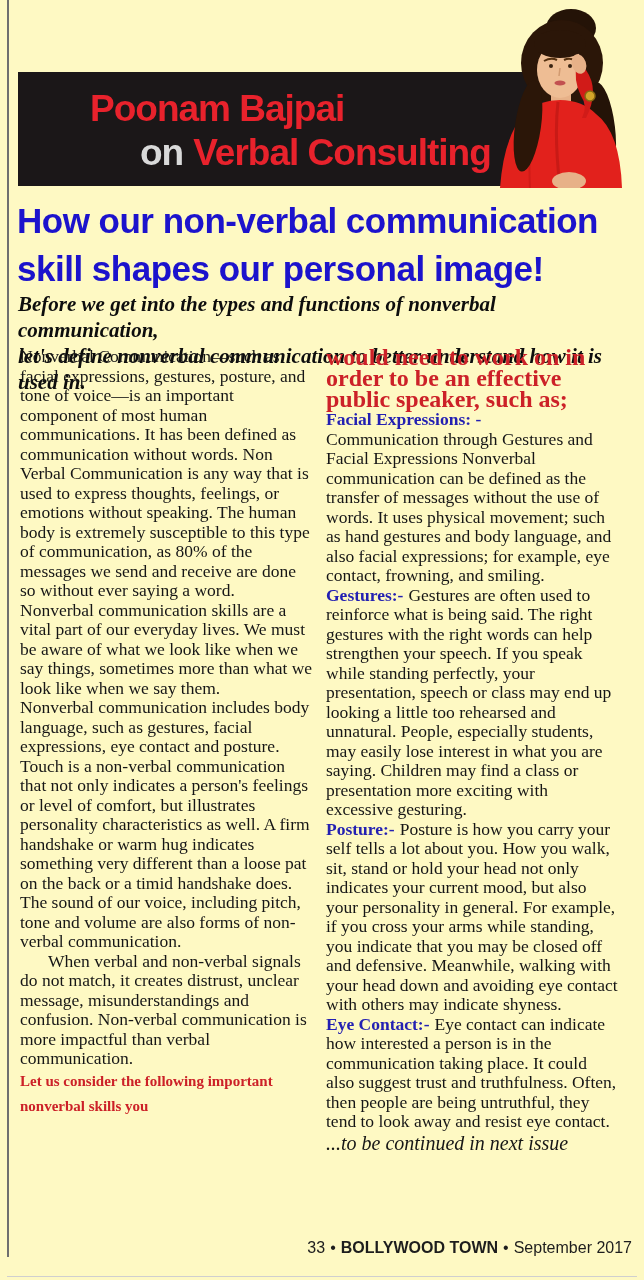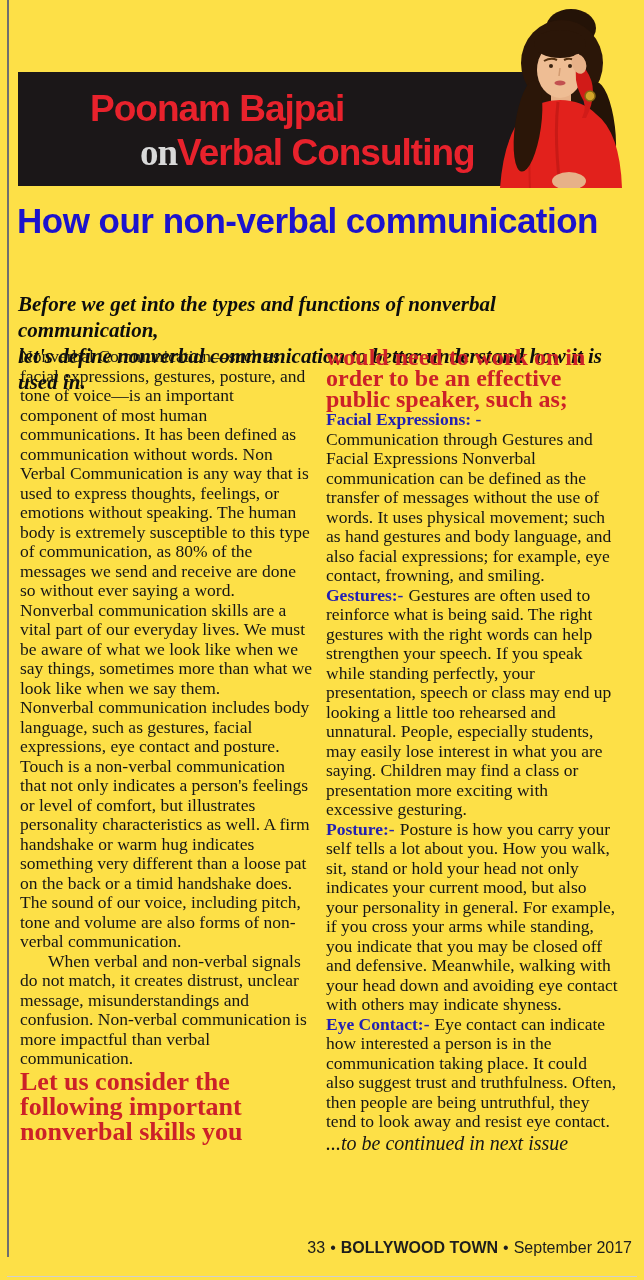--- a/index.html
+++ b/index.html
@@ -1,19 +1,19 @@
 <!DOCTYPE html>
 <html style="--band-black: #1b1718; --header-red: #e8222c; --on-gray: #d9d9d9; --headline-blue: #1c13cc; --label-blue: #2320b2; --callout-red: #cc2128;"><head>
 <meta charset="utf-8">
 <style>
   html,body{margin:0;padding:0;background:#e9e9e9;}
   .page{
     position:relative;
     width:644px;height:1280px;
-    background:#fde047;
+    background:#fef9c3;
     overflow:hidden;
     font-family:"Liberation Serif", serif;
     color:#161616;
   }
   .edge-left{
     position:absolute;left:7px;top:0;width:2px;height:1257px;
     background:#6f6f6f;
   }
   .edge-bottom{
     position:absolute;left:7px;top:1276px;width:630px;height:1px;
@@ -28,21 +28,21 @@
     position:absolute;
     font-family:"Liberation Sans", sans-serif;
     font-weight:bold;
     font-size:37px;
     letter-spacing:-1px;
     white-space:nowrap;
     line-height:1;
   }
   .band-line1{left:72px;top:18px;color:var(--header-red,#e8222c);}
   .band-line2{left:122px;top:62px;}
-  .band-on{color:var(--on-gray,#d9d9d9);font-family:Liberation Serif, serif;}
+  .band-on{color:var(--on-gray,#d9d9d9);margin-right:10px;}
   .band-topic{color:var(--header-red,#e8222c);}
   .portrait{
     position:absolute;left:474px;top:6px;width:168px;height:182px;
     z-index:3;
   }
   
   .headline{
     position:absolute;left:17px;top:197px;width:625px;
     font-family:"Liberation Sans", sans-serif;
     font-weight:bold;
@@ -63,21 +63,21 @@
     position:absolute;left:20px;top:347px;width:602px;
     display:flex;gap:13px;
     font-size:17.5px;line-height:19.5px;
   }
   .col{width:293px;}
   .col p{margin:0;}
   .indent-first{text-indent:28px;}
   .callout{
     margin-top:24px;
     font-weight:bold;
-    font-size:26px;line-height:25px;
+    font-size:15px;line-height:25px;
     color:var(--callout-red,#cc2128);
   }
   .red-lead{
     font-weight:bold;
     color:var(--callout-red,#cc2128);
     line-height:21px;
     font-size:24px;
   }
   .label-blue{
     font-weight:bold;
@@ -152,20 +152,21 @@
 
     <ellipse cx="105" cy="58" rx="7" ry="10" fill="#e7b188" transform="rotate(-18 105 58)"></ellipse>
 
     <circle cx="116" cy="90" r="5" fill="#d4a62a" stroke="#8a6a12" stroke-width="1.5"></circle>
 
     <ellipse cx="95" cy="175" rx="17" ry="9" fill="#e7b188"></ellipse>
   </svg>
 
   <div class="headline">
     <div>How our non-verbal communication</div>
+    <div>skill shapes our personal image!</div>
   </div>
 
   <div class="intro">
     <div>Before we get into the types and functions of nonverbal communication,</div>
     <div>let's define nonverbal communication to better understand how it is used in.</div>
   </div>
 
   <div class="columns">
     <div class="col">
       <p>Nonverbal Communication—such as facial expressions, gestures, posture, and tone of voice—is an important component of most human communications. It has been defined as communication without words. Non Verbal Communication is any way that is used to express thoughts, feelings, or emotions without speaking. The human body is extremely susceptible to this type of communication, as 80% of the messages we send and receive are done so without ever saying a word. Nonverbal communication skills are a vital part of our everyday lives.  We must be aware of what we look like when we say things, sometimes more than what we look like when we say them.</p>

